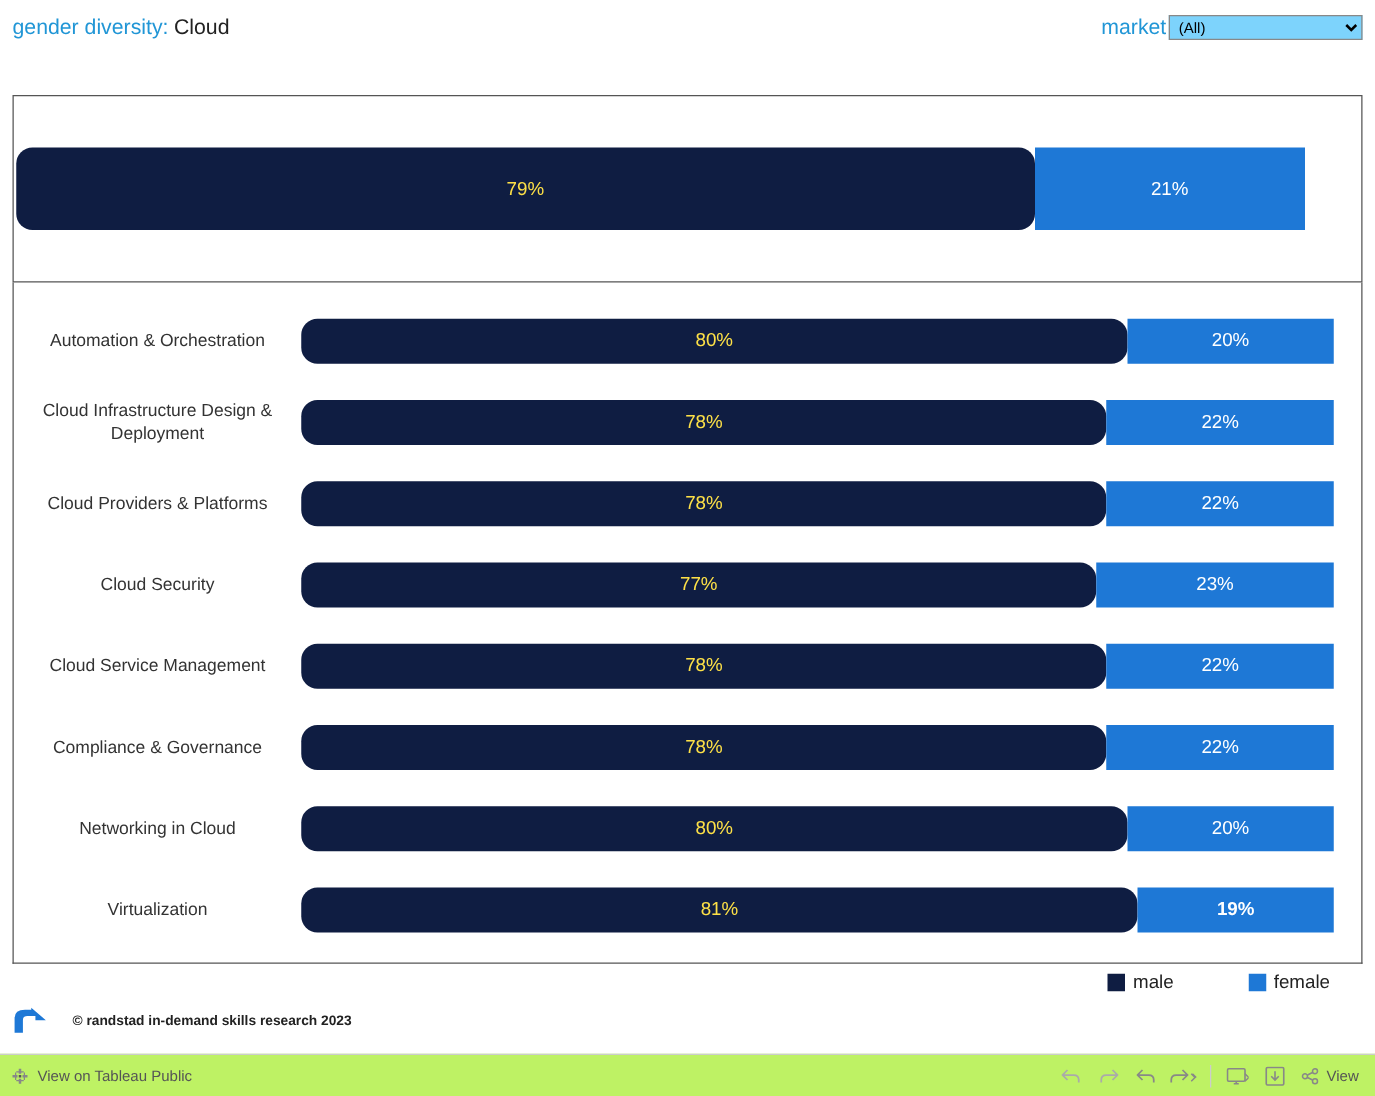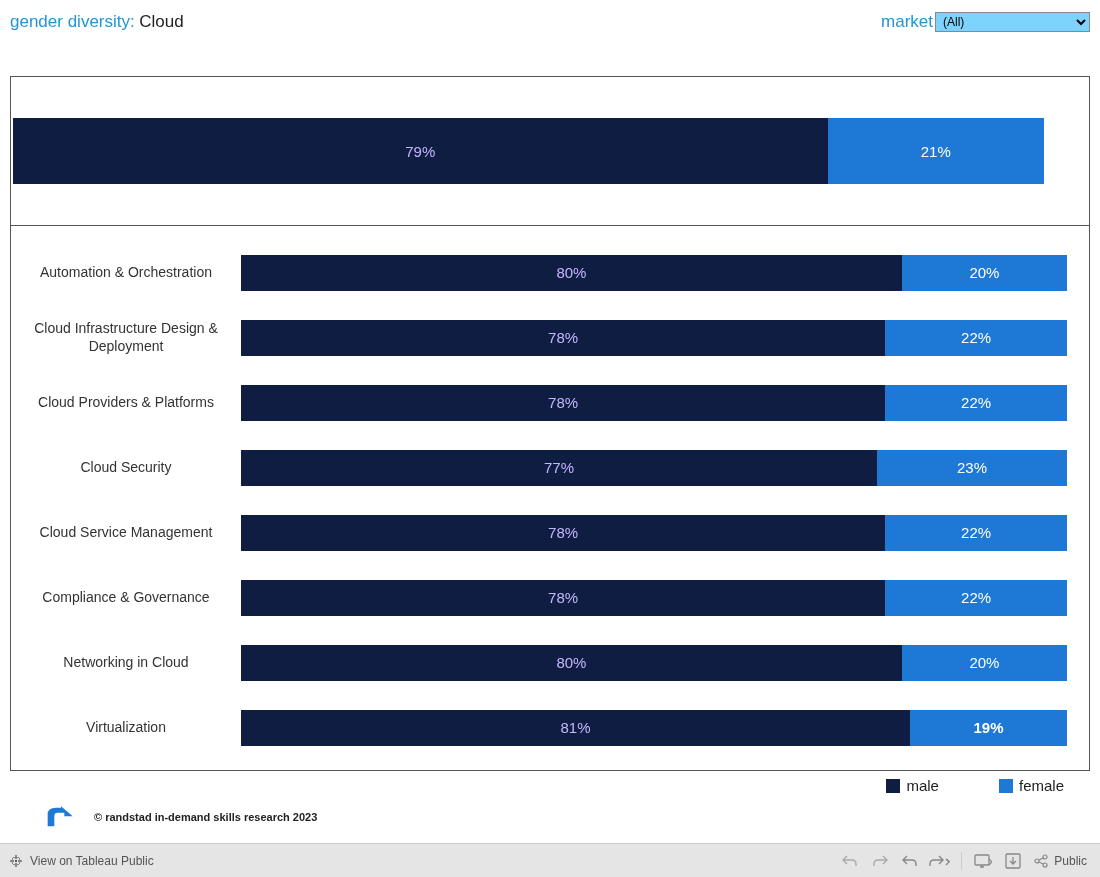--- a/index.html
+++ b/index.html
@@ -52,25 +52,26 @@
     padding: 0 0px;
   }
   .summary-bar {
     display: flex;
     width: 100%;
     height: 66px;
     margin: 0 2px;
   }
   .bar-male {
     background: #0f1d42;
-    color: #c4b5fd;
+    color: #fde047;
     display: flex;
     align-items: center;
     justify-content: center;
     font-size: 15px;
+    border-radius: 13px;
   }
   .bar-female {
     background: #1e78d6;
     color: #fff;
     display: flex;
     align-items: center;
     justify-content: center;
     font-size: 15px;
   }
   .detail-panel {
@@ -113,21 +114,20 @@
     height: 14px;
     margin-right: 6px;
     vertical-align: -1px;
   }
   .legend-item { display: flex; align-items: center; }
   .credit-row {
     display: flex;
     align-items: center;
     gap: 8px;
     padding: 10px 10px 0 10px;
-    margin-left: 36px;
   }
   .logo-r {
     width: 40px;
     height: 26px;
   }
   .credit-text {
     font-size: 11px;
     color: #222;
     font-weight: bold;
   }
@@ -135,21 +135,21 @@
     position: absolute;
     bottom: 0;
     left: 0;
     right: 0;
     height: 34px;
     border-top: 1px solid #ccc;
     display: flex;
     align-items: center;
     font-size: 12px;
     color: #555;
-    background: #e5e5e5;
+    background: #bef264;
     padding: 0 8px;
   }
   .tb-view {
     display: flex;
     align-items: center;
     gap: 6px;
     cursor: pointer;
   }
   .tb-spacer { flex: 1; }
   .tb-icon {
@@ -331,15 +331,15 @@
         <path d="M8 4 L8 10 M5 8 L8 11 L11 8" fill="none" stroke="#888" stroke-width="1.3"></path>
       </svg>
   </div>
   <div class="tb-share">
     <svg width="16" height="16" viewBox="0 0 16 16">
         <circle cx="4" cy="8" r="2" fill="none" stroke="#888" stroke-width="1.2"></circle>
         <circle cx="12" cy="4" r="2" fill="none" stroke="#888" stroke-width="1.2"></circle>
         <circle cx="12" cy="12" r="2" fill="none" stroke="#888" stroke-width="1.2"></circle>
         <path d="M6 7 L10 5 M6 9 L10 11" stroke="#888" stroke-width="1.2"></path>
       </svg>
-    <span>Public</span>
+    <span>View</span>
   </div>
 </div>
 
 </body></html>

